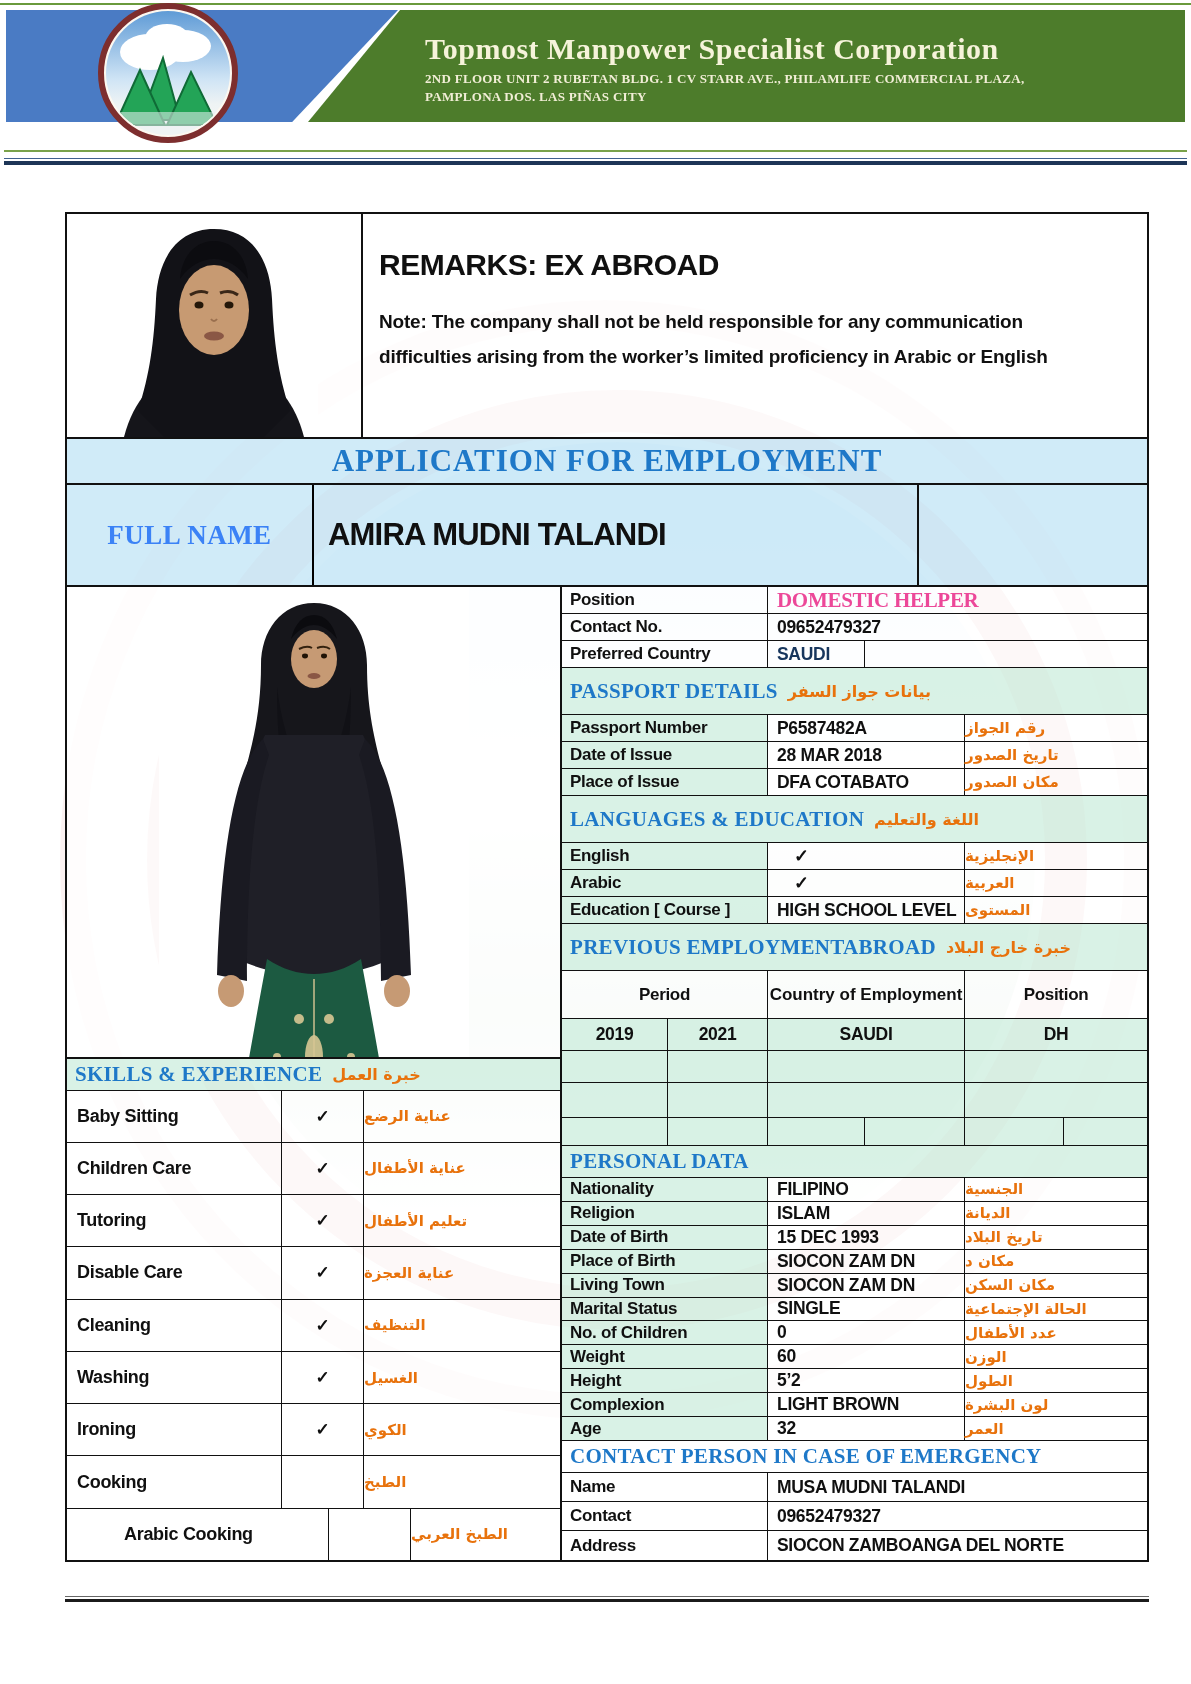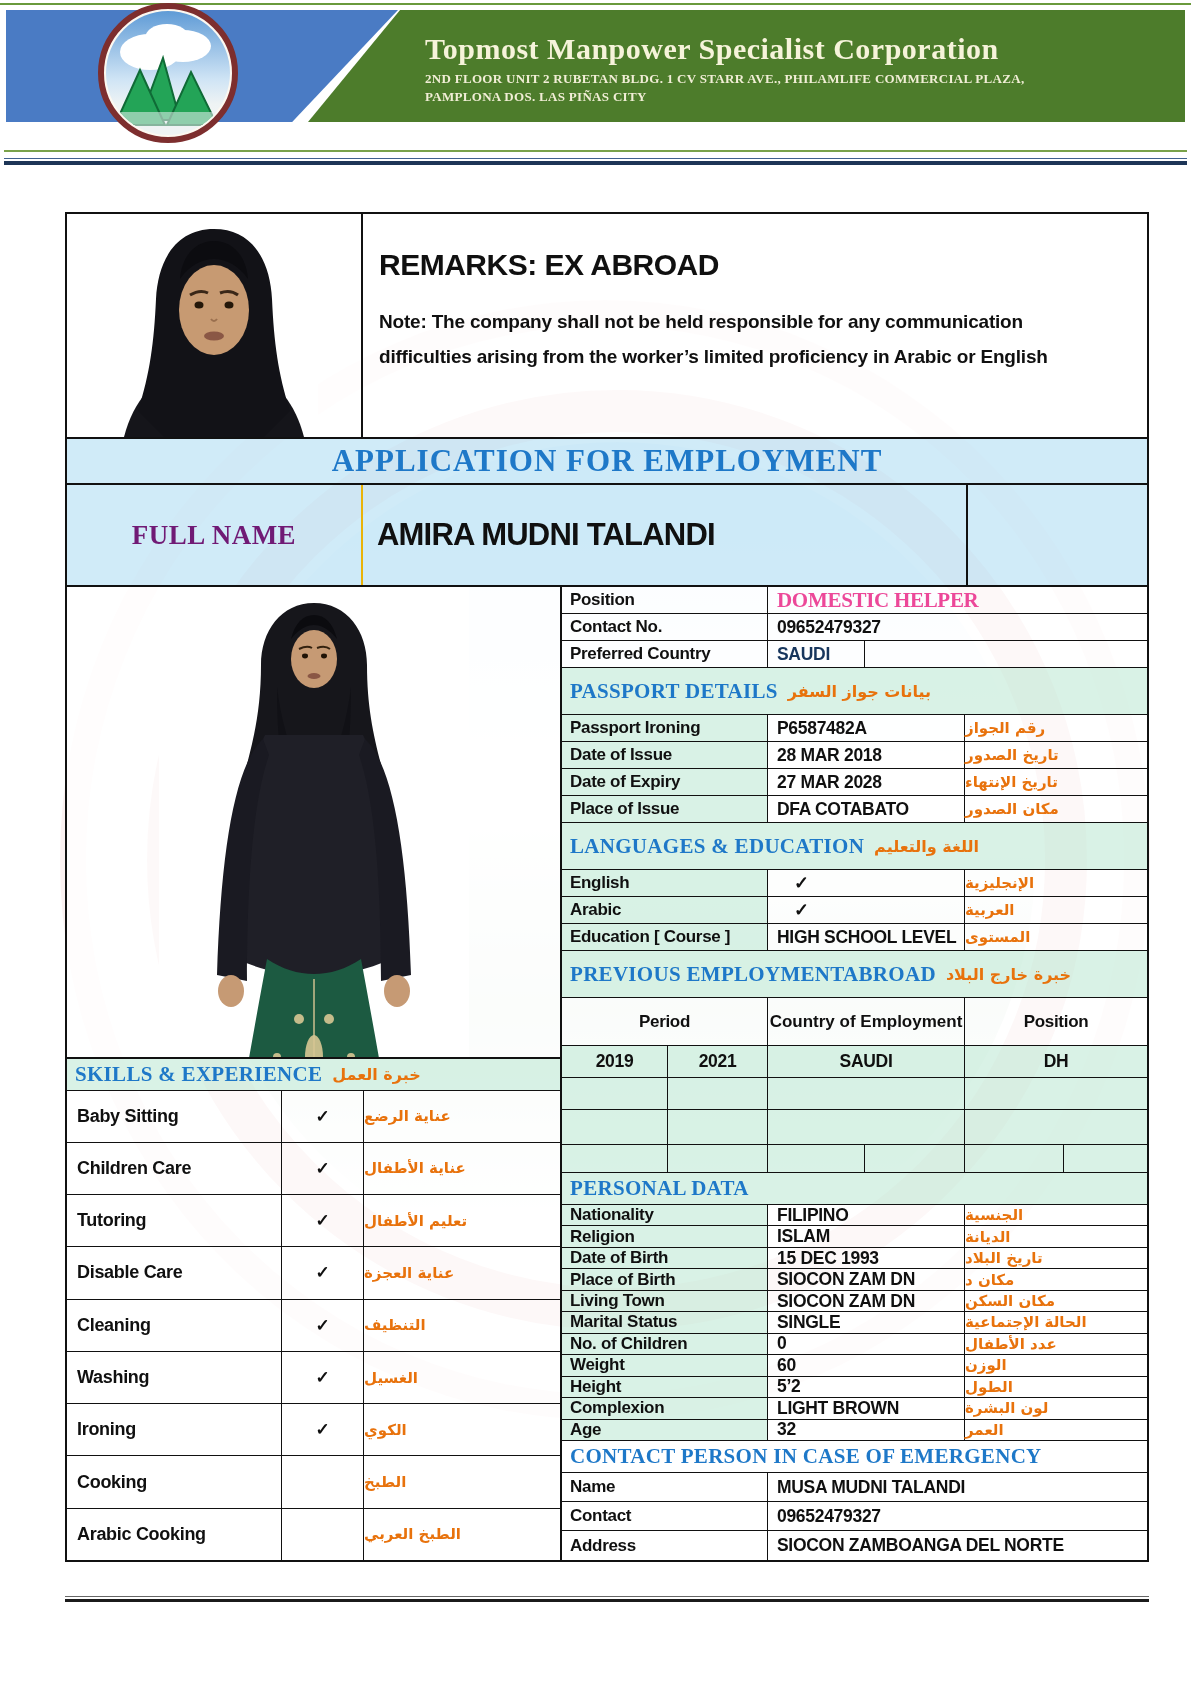--- a/index.html
+++ b/index.html
@@ -64,23 +64,23 @@
   .remarks-cell { flex:1; background:rgba(255,255,255,0.8); padding:34px 20px 0 16px; }
   .remarks-title { font-size:30px; font-weight:bold; letter-spacing:-0.5px; }
   .remarks-note { margin-top:22px; font-size:19px; font-weight:bold; line-height:1.85; letter-spacing:-0.2px; }
 
   .app-row { height:46px; display:flex; align-items:center; justify-content:center;
     border-bottom:2px solid #111; }
   .app-title { font-family:"Liberation Serif", serif; font-weight:bold; font-size:31px;
     color:#1e78c8; letter-spacing:1px; }
 
   .fullname-row { height:102px; display:flex; border-bottom:2px solid #111; }
-  .fullname-label { width:296px; border-right:2px solid #eab308; display:flex; align-items:center;
+  .fullname-label { width:247px; border-right:2px solid #000000; display:flex; align-items:center;
     justify-content:center; font-family:"Liberation Serif", serif; font-weight:bold;
-    font-size:27px; color:#701a75; letter-spacing:0.5px; }
+    font-size:27px; color:#3b82f6; letter-spacing:0.5px; }
   .fullname-value { width:605px; border-right:2px solid #111; display:flex; align-items:center;
     padding-left:14px; font-size:31px; font-weight:bold; letter-spacing:-0.8px; }
   .fullname-empty { flex:1; }
 
   .body-row { flex:1; display:flex; min-height:0; }
   .left-col { width:495px; border-right:2px solid #111; display:flex; flex-direction:column; }
   .right-col { flex:1; display:flex; flex-direction:column; }
 
   .fullbody-cell { flex:1; background:rgba(255,255,255,0.82); display:flex;
     align-items:flex-start; justify-content:center; overflow:hidden; border-bottom:2px solid #111; }
@@ -109,21 +109,21 @@
   .saudi { color:#17365d; }
   .two-line { font-weight:bold; font-size:17px; line-height:1.15; text-align:center; }
 
   .personal-block { flex:1; display:flex; flex-direction:column; min-height:0; }
   .prow { flex:1; display:flex; border-bottom:1px solid #111; min-height:0; }
 
   
   .skills-hdr { height:32px; }
   .skills-rows { flex:1; display:flex; flex-direction:column; min-height:0; }
   .srow { flex:1; display:flex; border-bottom:1px solid #111; min-height:0; }
-  .srow:last-child { border-bottom:none; }
+  .srow:last-child { border-bottom:none;padding-left:47px; }
   .sw215 { width:215px; } .sw82 { width:82px; }
   .slbl { padding-left:10px; font-weight:bold; font-size:18px; letter-spacing:-0.3px;text-align:center; }
   .scheck { justify-content:center; font-size:17px; font-weight:bold; }
   .prow:last-child-none { border-bottom:none; }
   .nb { border-bottom:none;text-align:right; }
 
   .bottom-rule { position:absolute; left:65px; top:1596px; width:1084px; height:6px;
     border-top:1px solid #666; background:#1b1b1b; background-clip:content-box; padding-top:2px; z-index:1; }
 </style>
 </head>
@@ -333,33 +333,28 @@
           <div class="cell w206 lbl">Preferred Country</div>
           <div class="cell w97 val saudi">SAUDI</div>
           <div class="cell grow last"></div>
         </div>
 
         <div class="rrow h30 sec mint">
           <span class="sec-en">PASSPORT DETAILS</span>
           <span class="sec-ar">بيانات جواز السفر</span>
         </div>
         <div class="rrow h27">
-          <div class="cell w206 lbl mint">Passport Ironing</div>
+          <div class="cell w206 lbl mint">Passport Number</div>
           <div class="cell w197 val whitebg">P6587482A</div>
           <div class="cell grow ar whitebg last">رقم الجواز</div>
         </div>
         <div class="rrow h27">
           <div class="cell w206 lbl mint">Date of Issue</div>
           <div class="cell w197 val whitebg">28 MAR 2018</div>
           <div class="cell grow ar whitebg last">تاريخ الصدور</div>
-        </div>
-        <div class="rrow h27">
-          <div class="cell w206 lbl mint">Date of Expiry</div>
-          <div class="cell w197 val whitebg">27 MAR 2028</div>
-          <div class="cell grow ar whitebg last">تاريخ الإنتهاء</div>
         </div>
         <div class="rrow h27">
           <div class="cell w206 lbl mint">Place of Issue</div>
           <div class="cell w197 val whitebg">DFA COTABATO</div>
           <div class="cell grow ar whitebg last">مكان الصدور</div>
         </div>
 
         <div class="rrow h30 sec mint">
           <span class="sec-en">LANGUAGES  &amp;  EDUCATION</span>
           <span class="sec-ar">اللغة والتعليم</span>

